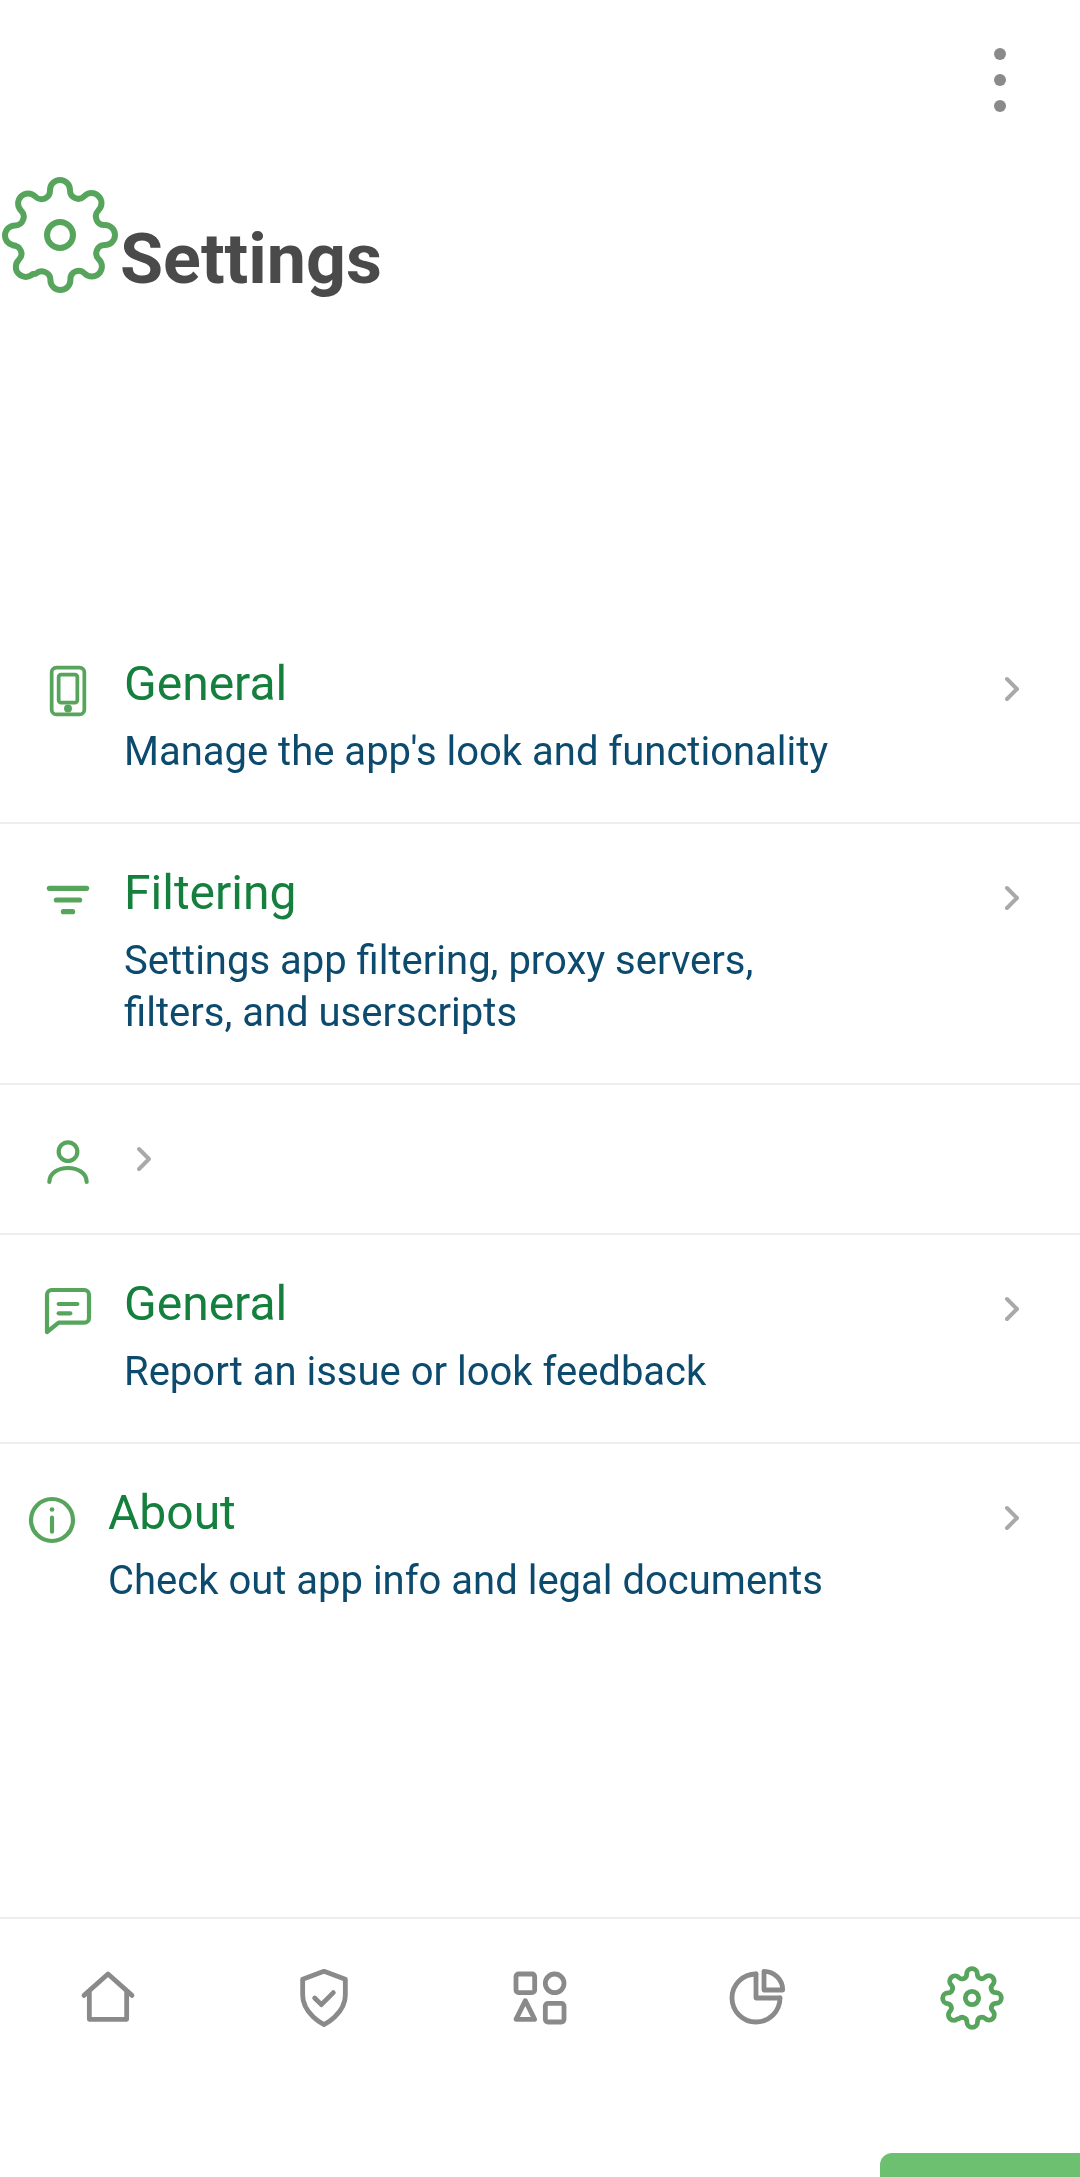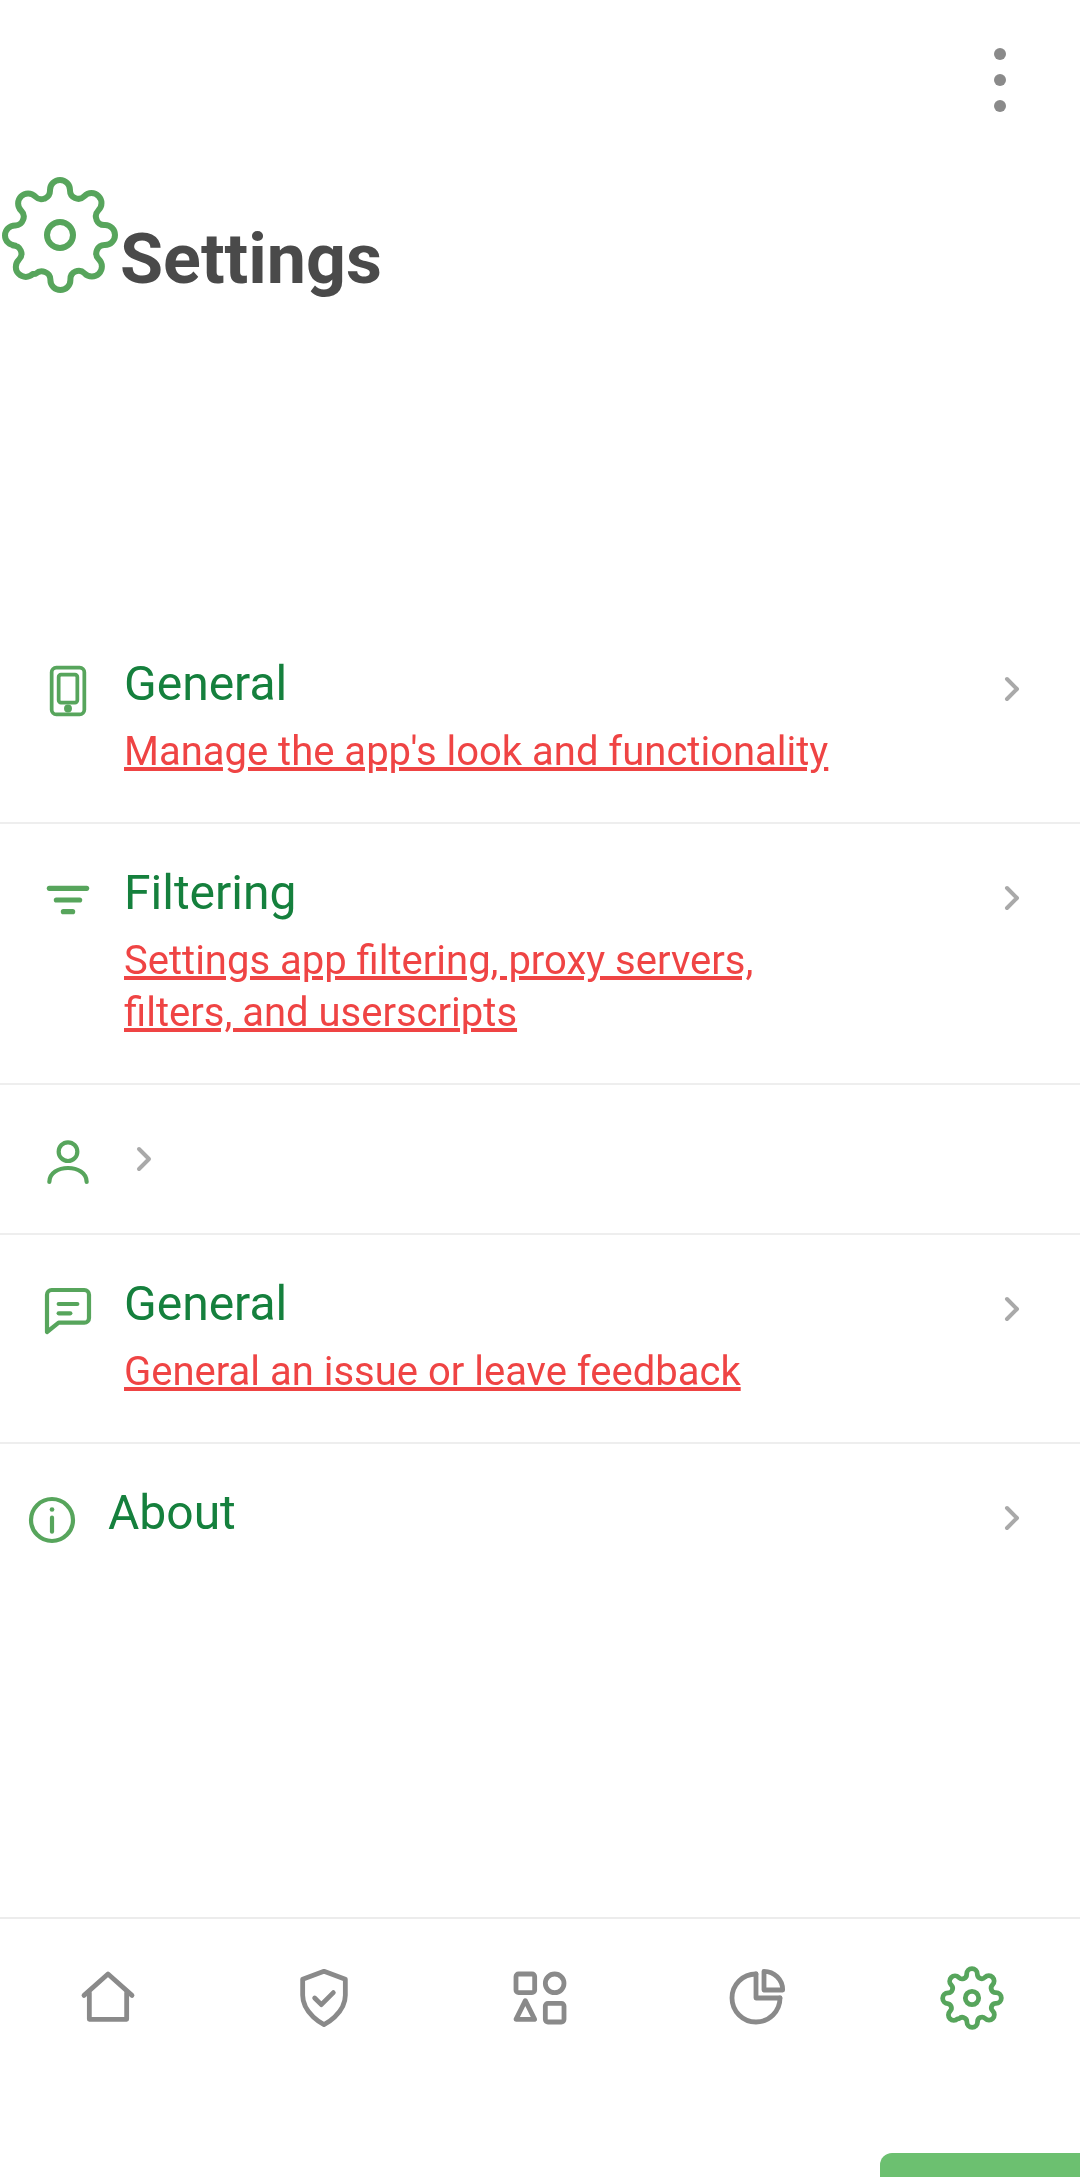--- a/index.html
+++ b/index.html
@@ -77,23 +77,22 @@
   }
   .row .label {
     font-size: 48px;
     color: #15803d;
     font-weight: 400;
     margin-bottom: 14px;
   }
   .row .desc {
     font-size: 40px;
     line-height: 1.30;
-    color: #ef4444;
+    color: #0c4a6e;
     max-width: 720px;
-    text-decoration: underline;
   }
   .row .chev {
     flex: 0 0 40px;
     width: 40px; height: 40px;
     margin-top: 14px;
     color: #a9a9a9;
   }
 
   
   .bottomnav {
@@ -203,39 +202,40 @@
   <div class="row">
     <div class="icon">
       <svg viewBox="0 0 24 24" fill="none" stroke="currentColor" stroke-width="1.8" stroke-linecap="round" stroke-linejoin="round">
         <path d="M21 15a2 2 0 0 1-2 2H8l-5 4V5a2 2 0 0 1 2-2h14a2 2 0 0 1 2 2z"></path>
         <line x1="8" y1="9" x2="16" y2="9"></line>
         <line x1="8" y1="13" x2="13" y2="13"></line>
       </svg>
     </div>
     <div class="text">
       <div class="label">General</div>
-      <div class="desc">General an issue or leave feedback</div>
+      <div class="desc">Report an issue or look feedback</div>
     </div>
     <div class="chev">
       <svg viewBox="0 0 24 24" fill="none" stroke="currentColor" stroke-width="2.4" stroke-linecap="round" stroke-linejoin="round">
           <polyline points="9 18 15 12 9 6"></polyline>
         </svg>
     </div>
   </div>
 
   <div class="row">
     <div class="icon">
       <svg viewBox="0 0 24 24" fill="none" stroke="currentColor" stroke-width="1.8" stroke-linecap="round" stroke-linejoin="round">
         <circle cx="12" cy="12" r="9"></circle>
         <line x1="12" y1="11" x2="12" y2="17"></line>
         <circle cx="12" cy="7.5" r="1" fill="currentColor" stroke="none"></circle>
       </svg>
     </div>
     <div class="text">
       <div class="label">About</div>
+      <div class="desc">Check out app info and legal documents</div>
     </div>
     <div class="chev">
       <svg viewBox="0 0 24 24" fill="none" stroke="currentColor" stroke-width="2.4" stroke-linecap="round" stroke-linejoin="round">
           <polyline points="9 18 15 12 9 6"></polyline>
         </svg>
     </div>
   </div>
 
 </div>
 

